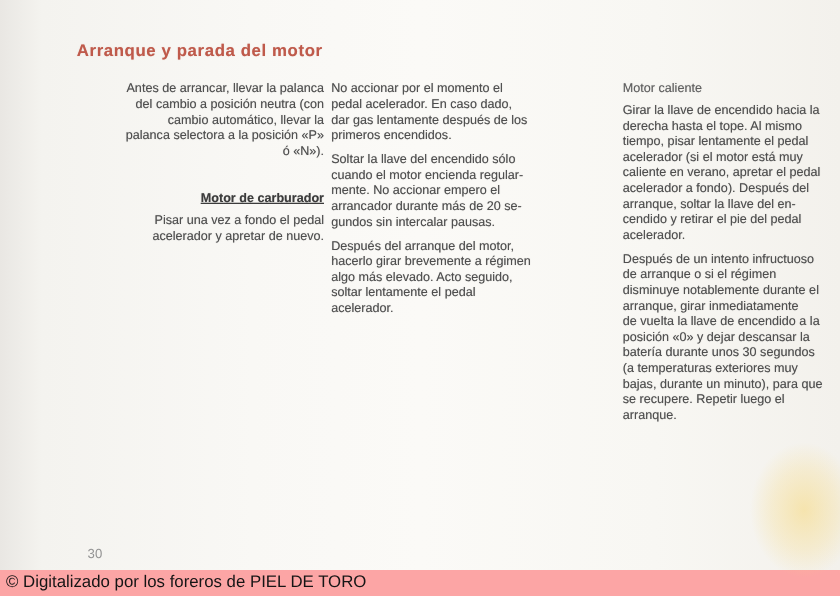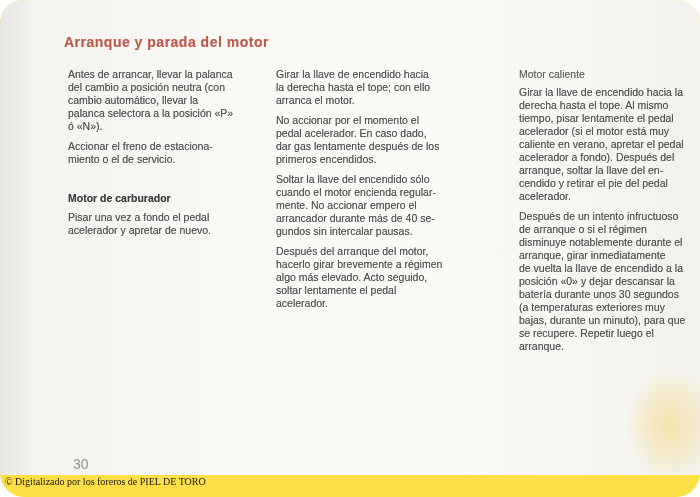--- a/index.html
+++ b/index.html
@@ -1,23 +1,22 @@
 <!DOCTYPE html>
 <html><head>
 <meta charset="utf-8">
 <style>
   html, body { margin: 0; padding: 0; background: #ffffff; }
   .frame {
     position: relative;
     width: 700px;
     height: 497px;
     overflow: hidden;
-    background: #fde047;
+    background: #fca5a5;
     font-family: "Liberation Sans", sans-serif;
-    border-radius: 24px;
   }
   .scan {
     position: absolute;
     left: 0; top: 0;
     width: 700px;
     height: 475px;
     background: linear-gradient(90deg,
       #e9e7e3 0%, #f4f3ef 5%, #f9f8f5 30%,
       #fbfaf7 50%, #f8f7f3 78%, #f3f1ec 100%);
   }
@@ -41,97 +40,92 @@
     font-weight: bold;
     letter-spacing: 0.5px;
     color: #bf5a4b;
     text-shadow: 0 0 0.6px rgba(191,90,75,0.5);
   }
   .col {
     position: absolute;
     top: 68px;
     width: 202px;
   }
-  .col1 { left: 68px; }
+  .col1 { left: 68px; text-align: right; }
   .col2 { left: 276px; }
   .col3 { left: 479px; margin-left: 40px; }
   .p, .sub, .h {
     margin: 0 0 7px 0;
     font-size: 10.5px;
     line-height: 13px;
     white-space: pre-line;
   }
   .p {
     color: #4f4f4f;
     text-shadow: 0 0 0.6px rgba(90,90,90,0.55);
   }
   .h {
     margin-top: 26px;
     margin-bottom: 6px;
     font-weight: bold;
     color: #3c3c3c;
     text-shadow: 0 0 0.6px rgba(60,60,60,0.5);
+    text-decoration: underline;
   }
   .sub {
     color: #5f5f5f;
     margin-bottom: 5px;
     text-shadow: 0 0 0.6px rgba(100,100,100,0.5);
   }
   .gap-top { margin-top: 9px; }
   .pagenum {
     position: absolute;
     left: 73px;
     top: 456px;
-    font-size: 14px;
+    font-size: 11px;
     color: #949494;
   }
   .credit {
     position: absolute;
     left: 5px;
     top: 476px;
-    font-size: 10px;
+    font-size: 14px;
     color: #151515;
-    font-family: Liberation Serif, serif;
   }
 </style>
 </head>
 <body>
 
 <div class="frame">
 
   <div class="scan">
     <div class="smudge"></div>
 
     <h1 class="title">Arranque y parada del motor</h1>
 
     <div class="col col1">
       <p class="p">Antes de arrancar, llevar la palanca
 del cambio a posición neutra (con
 cambio automático, llevar la
 palanca selectora a la posición «P»
 ó «N»).</p>
-      <p class="p">Accionar el freno de estaciona-
-miento o el de servicio.</p>
       <h2 class="h">Motor de carburador</h2>
       <p class="p">Pisar una vez a fondo el pedal
 acelerador y apretar de nuevo.</p>
     </div>
 
     <div class="col col2">
-      <p class="p">Girar la llave de encendido hacia
-la derecha hasta el tope; con ello
-arranca el motor.</p>
       <p class="p">No accionar por el momento el
 pedal acelerador. En caso dado,
 dar gas lentamente después de los
 primeros encendidos.</p>
       <p class="p">Soltar la llave del encendido sólo
 cuando el motor encienda regular-
 mente. No accionar empero el
-arrancador durante más de 40 se-
+arrancador durante más de 20 se-
 gundos sin intercalar pausas.</p>
       <p class="p">Después del arranque del motor,
 hacerlo girar brevemente a régimen
 algo más elevado. Acto seguido,
 soltar lentamente el pedal
 acelerador.</p>
     </div>
 
     <div class="col col3">
       <p class="sub">Motor caliente</p>

